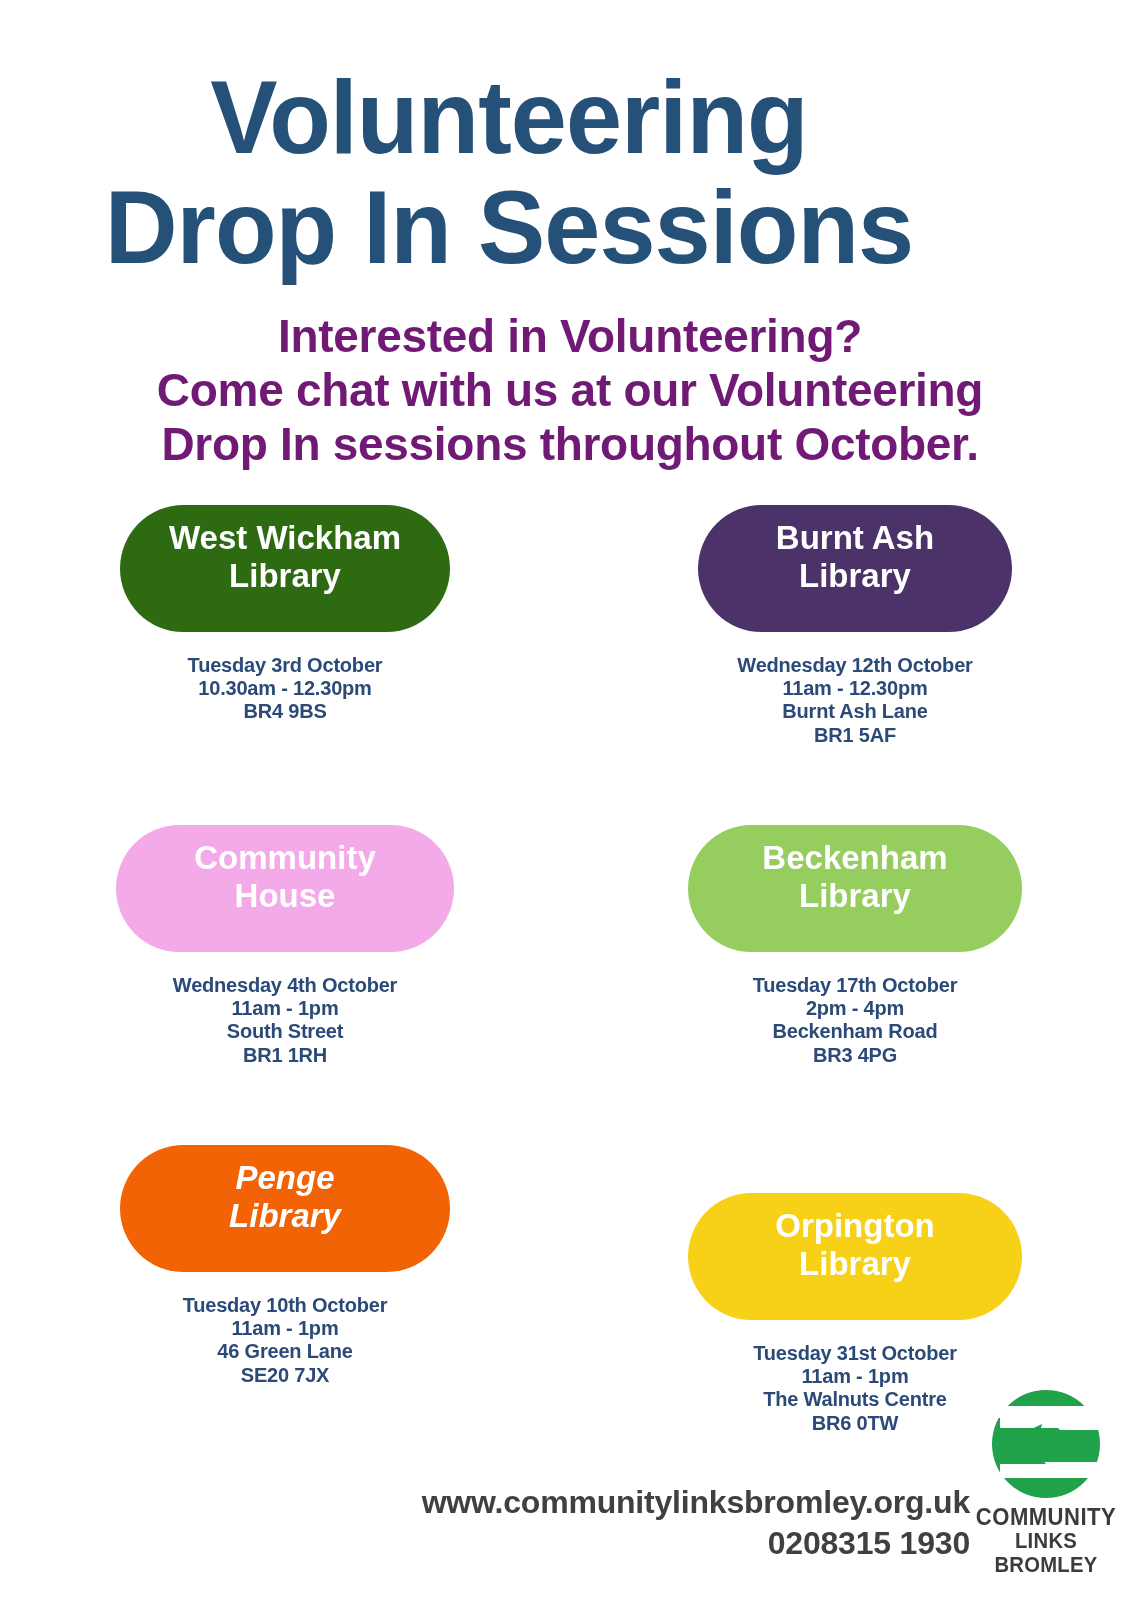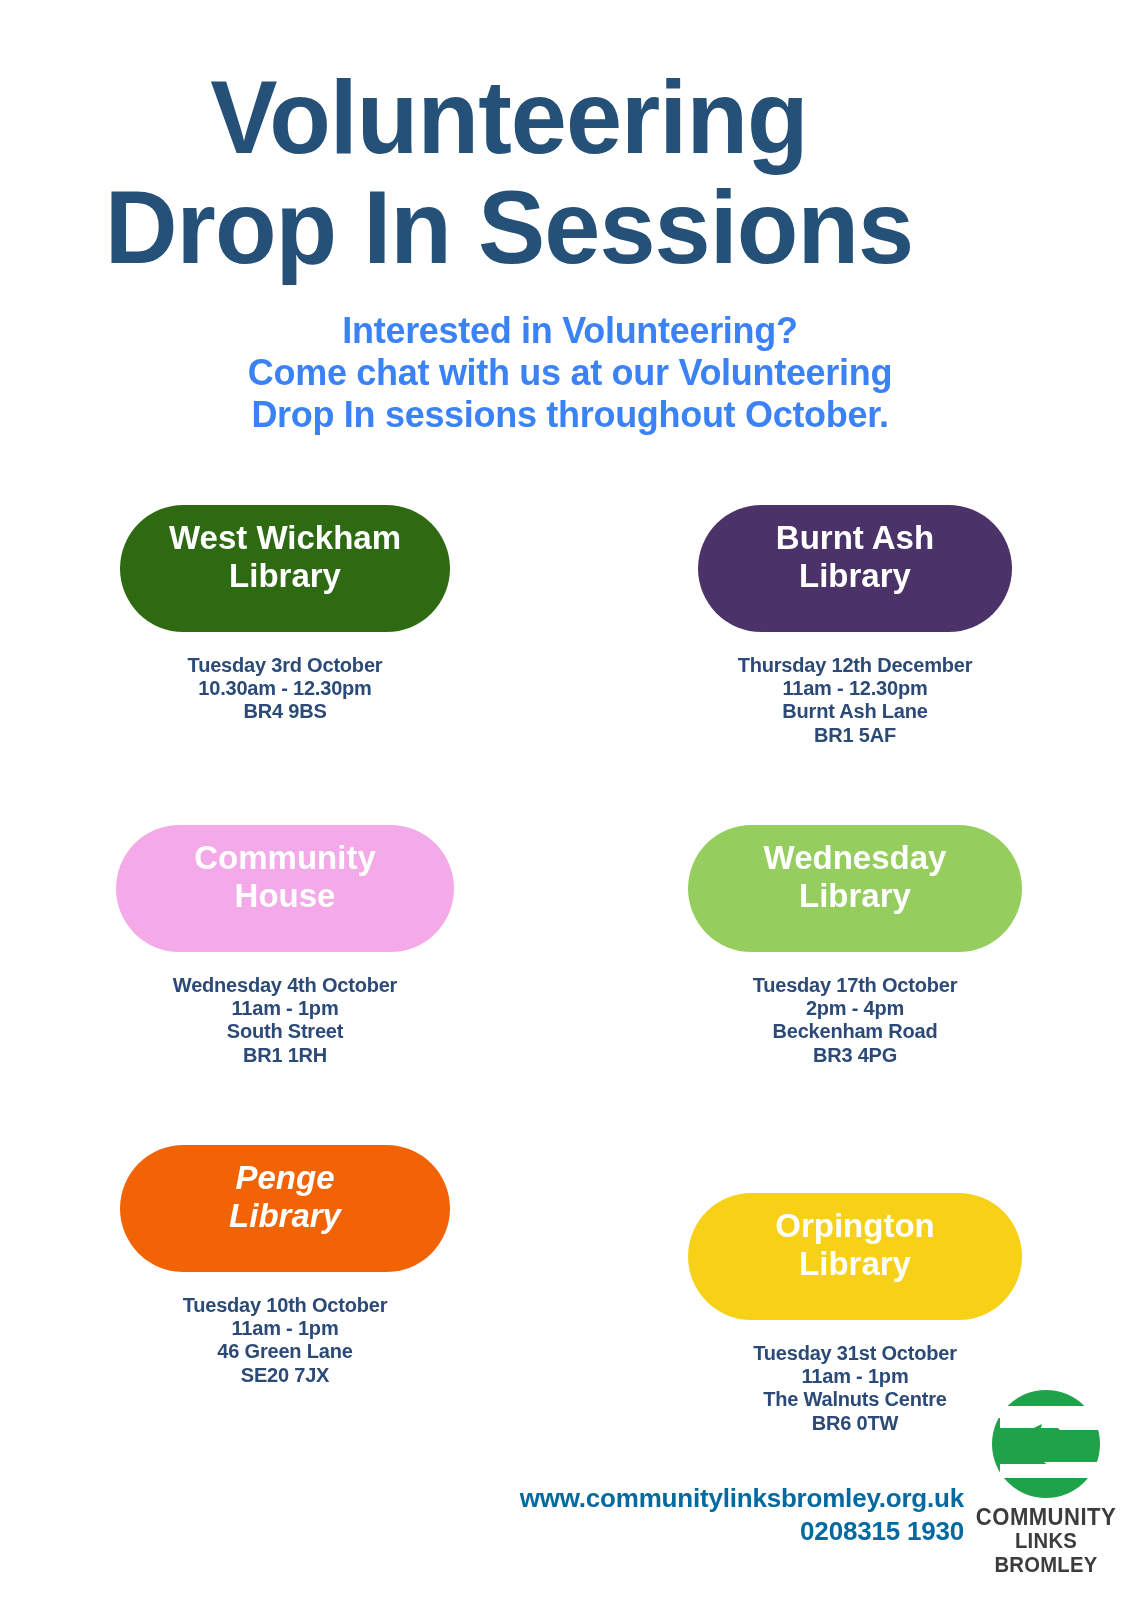--- a/index.html
+++ b/index.html
@@ -45,24 +45,24 @@
   .subtitle-block {
     position: absolute;
     top: 310px;
     left: 0;
     width: 1140px;
     text-align: center;
   }
   .subtitle-line {
     font-family: "Liberation Sans Narrow", "Liberation Sans", sans-serif;
     font-weight: bold;
-    font-size: 36px;
+    font-size: 46px;
     line-height: 1.17;
     letter-spacing: -0.3px;
-    color: #3b82f6;
+    color: #701a75;
     white-space: nowrap;
   }
 
   
   .grid {
     position: absolute;
     top: 505px;
     left: 0;
     width: 1140px;
   }
@@ -115,26 +115,26 @@
   
   .footer {
     position: absolute;
     left: 0;
     top: 1470px;
     width: 1140px;
     height: 142px;
   }
   .contact {
     position: absolute;
-    right: 176px;
+    right: 170px;
     top: 12px;
     text-align: right;
-    color: #0369a1;
-    font-weight: bold;
-    font-size: 26px;
+    color: #404040;
+    font-weight: bold;
+    font-size: 32px;
     line-height: 1.28;
     letter-spacing: -0.2px;
   }
   .contact .line { white-space: nowrap; }
 
   .logo {
     position: absolute;
     left: 962px;
     top: -86px;
     width: 168px;
@@ -199,21 +199,21 @@
       </div>
 
       <div class="cell cell-w2">
         <div class="pill" style="background-color: rgb(75, 51, 105); justify-content: center;">
           <span class="pill-text">
             <span>Burnt Ash</span><br>
             <span>Library</span>
           </span>
         </div>
         <div class="details">
-          <div class="line">Thursday 12th December</div>
+          <div class="line">Wednesday 12th October</div>
           <div class="line">11am - 12.30pm</div>
           <div class="line">Burnt Ash Lane</div>
           <div class="line">BR1 5AF</div>
         </div>
       </div>
     </div>
 
     <div class="grid-row">
       <div class="cell cell-w3">
         <div class="pill" style="background-color: rgb(244, 169, 232);">
@@ -226,21 +226,21 @@
           <div class="line">Wednesday 4th October</div>
           <div class="line">11am - 1pm</div>
           <div class="line">South Street</div>
           <div class="line">BR1 1RH</div>
         </div>
       </div>
 
       <div class="cell cell-w4">
         <div class="pill" style="background-color: rgb(149, 206, 95);">
           <span class="pill-text">
-            <span>Wednesday</span><br>
+            <span>Beckenham</span><br>
             <span>Library</span>
           </span>
         </div>
         <div class="details">
           <div class="line">Tuesday 17th October</div>
           <div class="line">2pm - 4pm</div>
           <div class="line">Beckenham Road</div>
           <div class="line">BR3 4PG</div>
         </div>
       </div>

